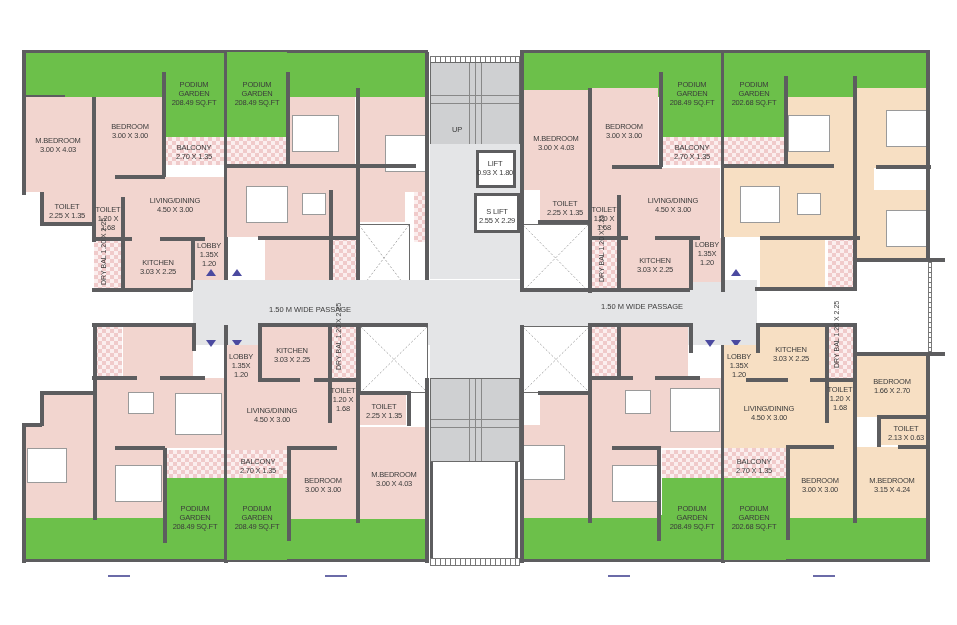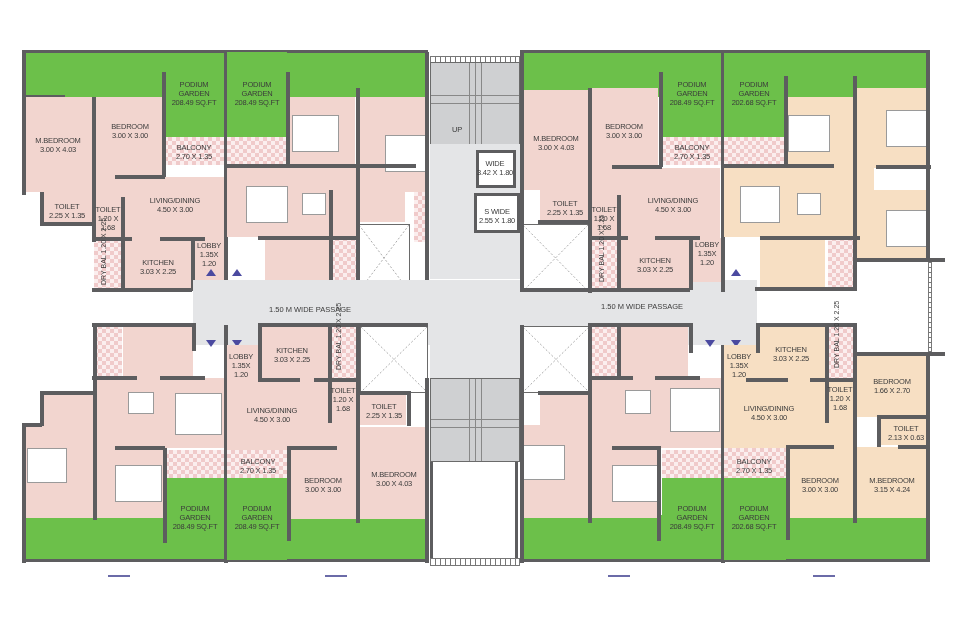--- a/index.html
+++ b/index.html
@@ -141,27 +141,27 @@
     <div class="abs" style="left:38px;top:0;width:1px;height:82px;background:#888;"></div>
     <div class="abs" style="left:44px;top:0;width:1px;height:82px;background:#888;"></div>
     <div class="abs" style="left:50px;top:0;width:1px;height:82px;background:#888;"></div>
     <div class="abs" style="left:0;top:32px;width:88px;height:1px;background:#888;"></div>
     <div class="abs" style="left:0;top:40px;width:88px;height:1px;background:#888;"></div>
   </div>
   <div class="lbl" style="left:457px;top:125px;">UP</div>
   <div class="abs grey" style="left:430px;top:144px;width:90px;height:135px;"></div>
   <div class="abs white" style="left:476px;top:150px;width:40px;height:38px;border:3px solid #5d5d5f;"></div>
   <div class="lbl" style="left:495px;top:159px;">
-      <span class="n">WIDE</span>
-      <span class="n">3.42 X 1.80</span>
+      <span class="n">LIFT</span>
+      <span class="n">0.93 X 1.80</span>
     </div>
   <div class="abs white" style="left:474px;top:193px;width:46px;height:40px;border:3px solid #5d5d5f;"></div>
   <div class="lbl" style="left:497px;top:207px;">
-      <span class="n">S WIDE</span>
-      <span class="n">2.55 X 1.80</span>
+      <span class="n">S LIFT</span>
+      <span class="n">2.55 X 2.29</span>
     </div>
 
   <div class="stairs" style="left:430px;top:378px;width:88px;height:82px;">
     <div class="abs" style="left:38px;top:0;width:1px;height:82px;background:#888;"></div>
     <div class="abs" style="left:44px;top:0;width:1px;height:82px;background:#888;"></div>
     <div class="abs" style="left:50px;top:0;width:1px;height:82px;background:#888;"></div>
     <div class="abs" style="left:0;top:40px;width:88px;height:1px;background:#888;"></div>
     <div class="abs" style="left:0;top:48px;width:88px;height:1px;background:#888;"></div>
   </div>
   <div class="abs white" style="left:430px;top:462px;width:88px;height:98px;border-left:3px solid #5d5d5f;border-right:3px solid #5d5d5f;"></div>

